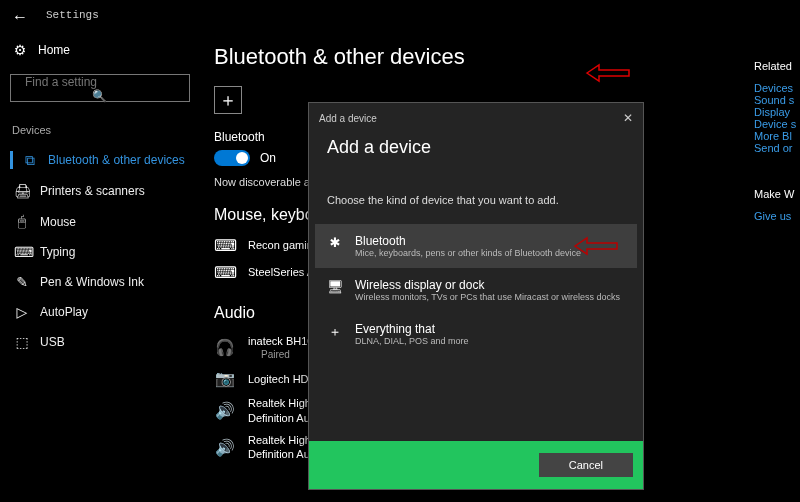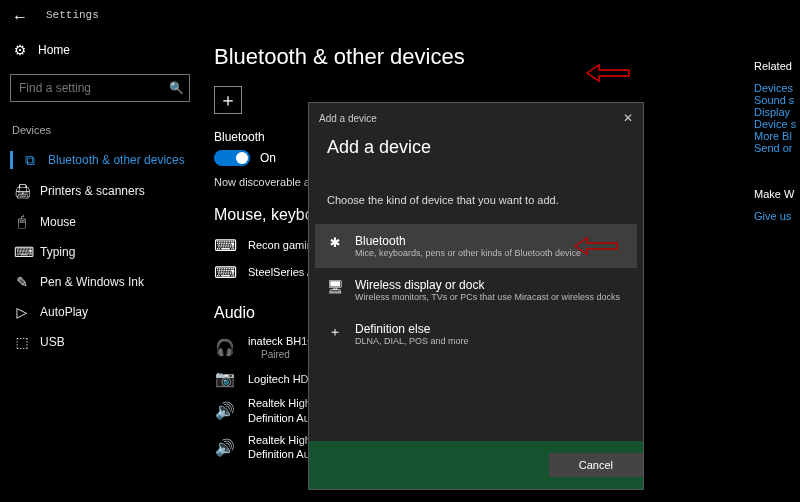--- a/index.html
+++ b/index.html
@@ -9,21 +9,21 @@
     }
     .header { height: 30px; display: flex; align-items: center; padding: 0 12px; gap: 18px; }
     .header .back { font-size: 16px; cursor: pointer; }
     .header .title { font-size: 11px; color: #ccc; font-family: Liberation Mono, monospace; }
 
     .layout { display: flex; height: 472px; }
     .sidebar { width: 200px; padding: 6px 10px 0 10px; display: flex; flex-direction: column; gap: 4px; }
     .home-row { display: flex; align-items: center; gap: 10px; padding: 6px 2px; font-size: 12px; cursor: pointer; }
     .search {
       display: flex; align-items: center; border: 1px solid #777; height: 28px;
-      padding: 0 8px; margin: 6px 0 12px 0; justify-content: space-between;
+      padding: 0 8px; margin: 6px 0 12px 0; justify-content: space-between; flex-direction: column;
     }
     .search input {
       background: transparent; border: none; color: #aaa; outline: none; width: 150px; font-size: 12px;
     }
     .group-label { font-size: 11px; color: #aaa; margin: 6px 0 4px 0; padding-left: 2px; }
     .nav-item {
       display: flex; align-items: center; gap: 10px; padding: 7px 4px; font-size: 12px;
       color: #eee; cursor: pointer;
     }
     .nav-item.active { color: #3393df; }
@@ -78,21 +78,21 @@
     .dlg-sub { font-size: 11px; color: #ddd; margin-bottom: 18px; margin-top: 36px; }
     .opt {
       display: flex; gap: 12px; padding: 10px 12px; margin: 0 -12px; cursor: pointer;
     }
     .opt.hover { background: #3e3e3e; }
     .opt-icon { width: 16px; text-align: center; font-size: 13px; margin-top: 1px; }
     .opt-text .t { font-size: 12px; }
     .opt-text .d { font-size: 9px; color: #bbb; }
     .dlg-footer {
       position: absolute; bottom: 0; left: 0; right: 0; height: 48px;
-      background: #14532d; display: flex; justify-content: flex-end; align-items: center; padding: 0 0;
+      background: #22c55e; display: flex; justify-content: flex-end; align-items: center; padding: 0 10px;
     }
     .btn-cancel {
       background: #444; color: #fff; font-size: 11px; border: none;
       padding: 6px 30px; cursor: pointer;
     }
     .arrow2 { position: absolute; left: 258px; top: 12px; color: #b00; }
 
     svg.arrow { width: 46px; height: 20px; }
   </style>
 </head>
@@ -246,21 +246,21 @@
         <div class="opt">
           <div class="opt-icon">🖥</div>
           <div class="opt-text">
             <div class="t">Wireless display or dock</div>
             <div class="d">Wireless monitors, TVs or PCs that use Miracast or wireless docks</div>
           </div>
         </div>
         <div class="opt">
           <div class="opt-icon">＋</div>
           <div class="opt-text">
-            <div class="t">Definition else</div>
+            <div class="t">Everything that</div>
             <div class="d">DLNA, DIAL, POS and more</div>
           </div>
         </div>
       </div>
   </div>
   <div class="dlg-footer">
     <button class="btn-cancel">Cancel</button>
   </div>
 </div>
 

